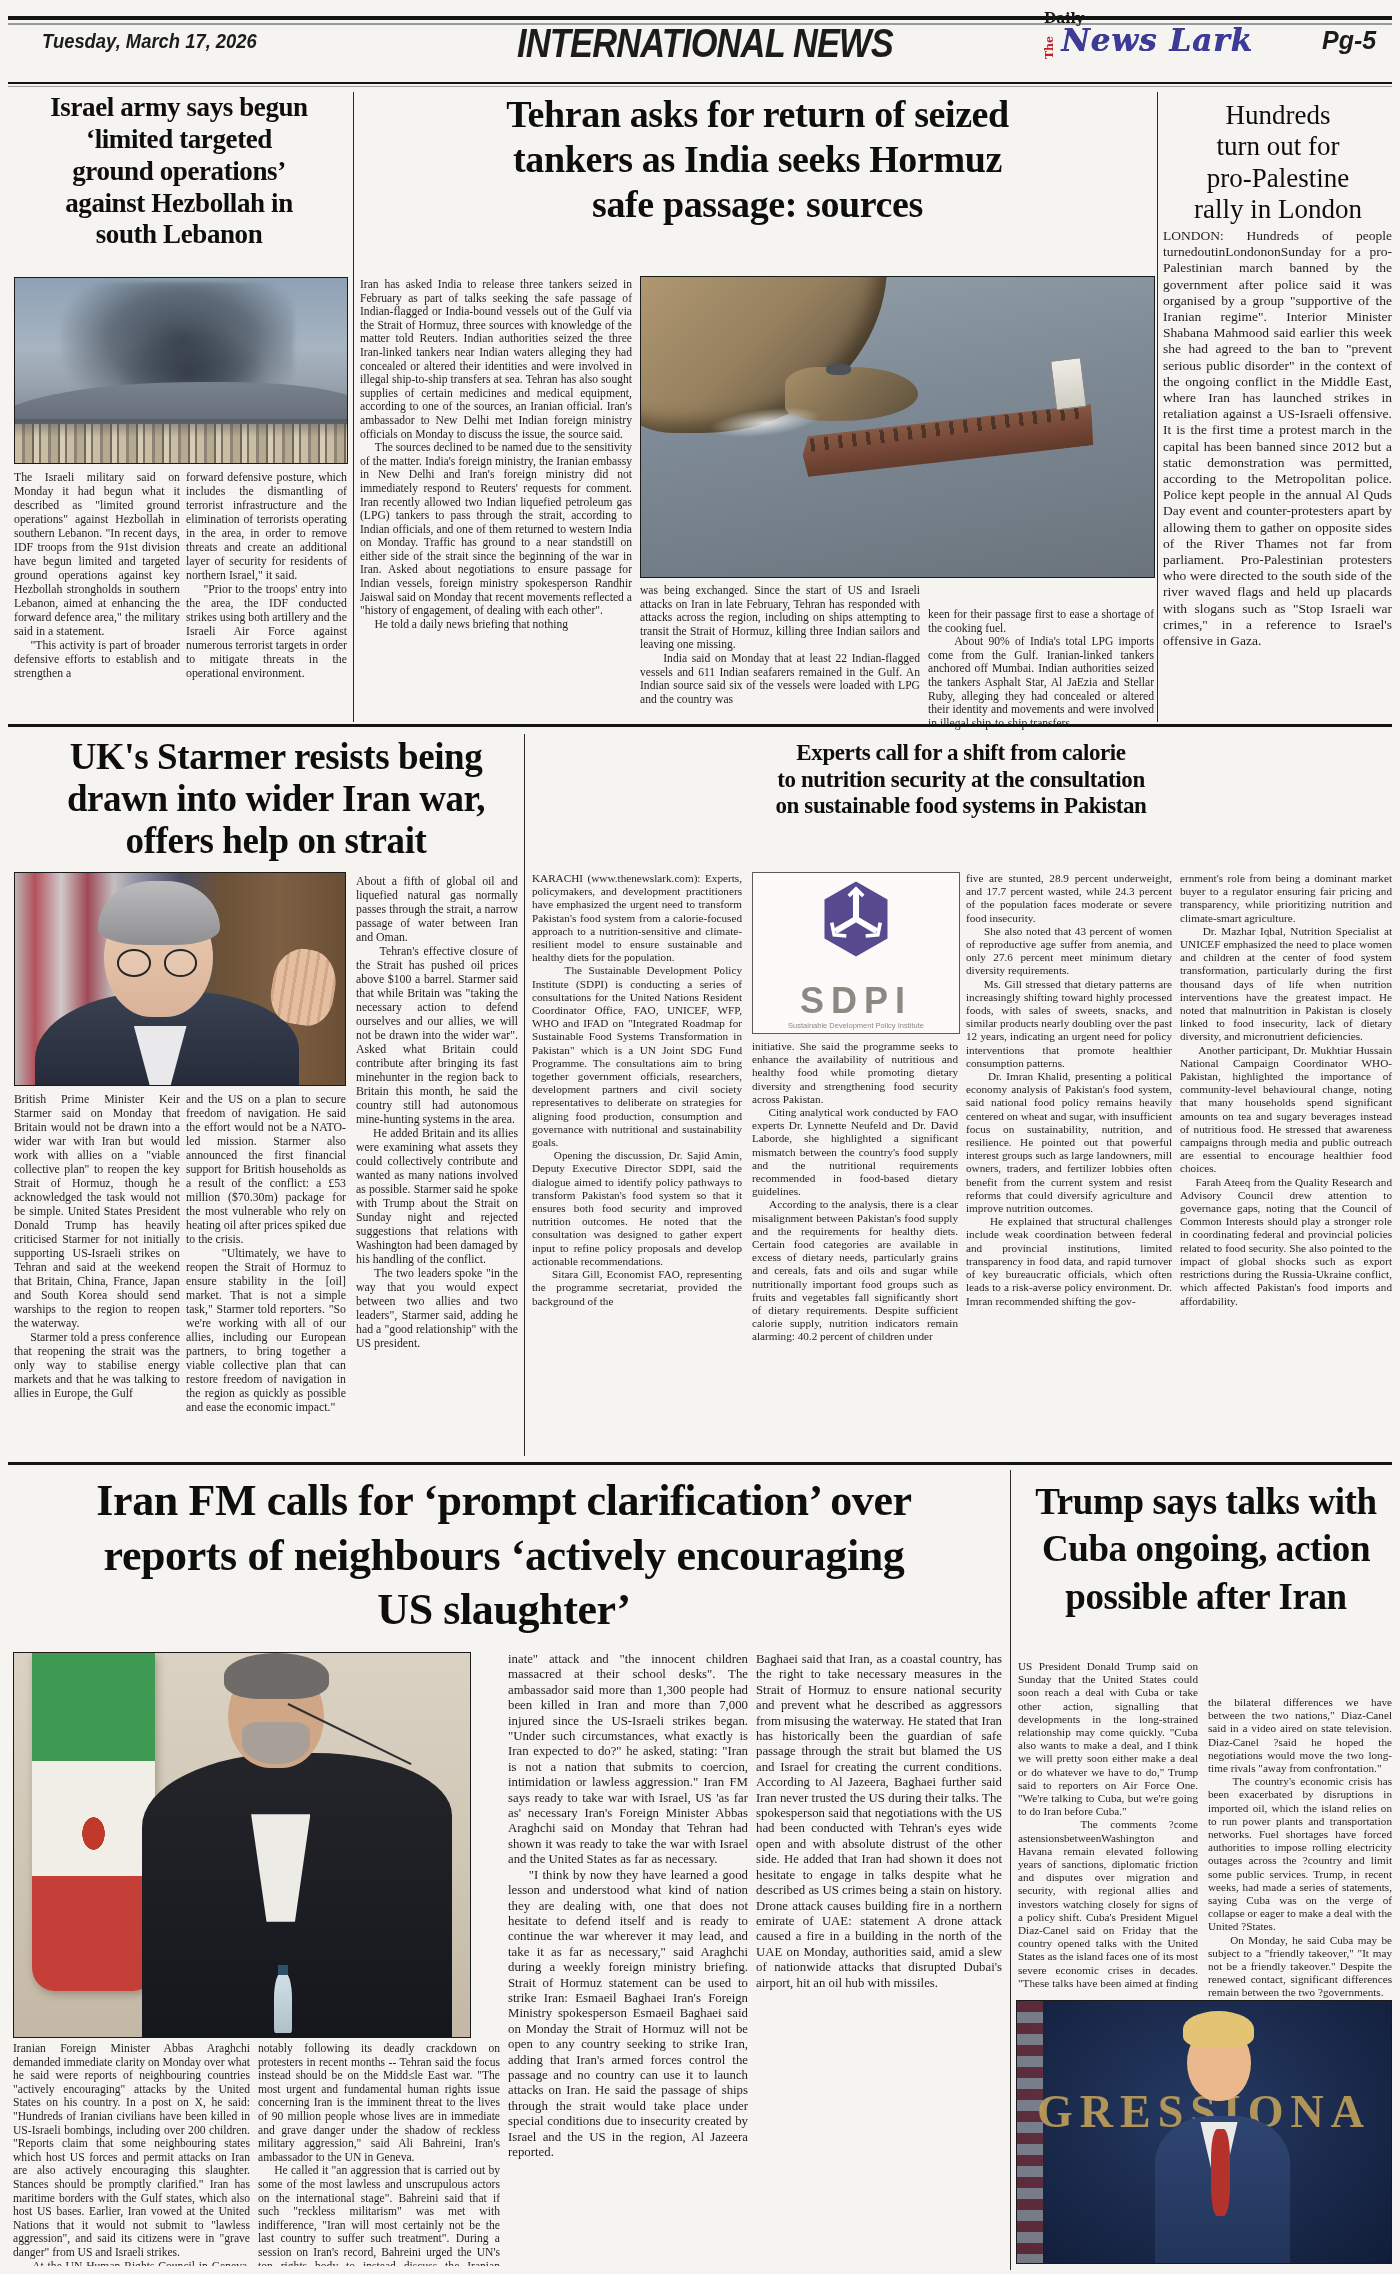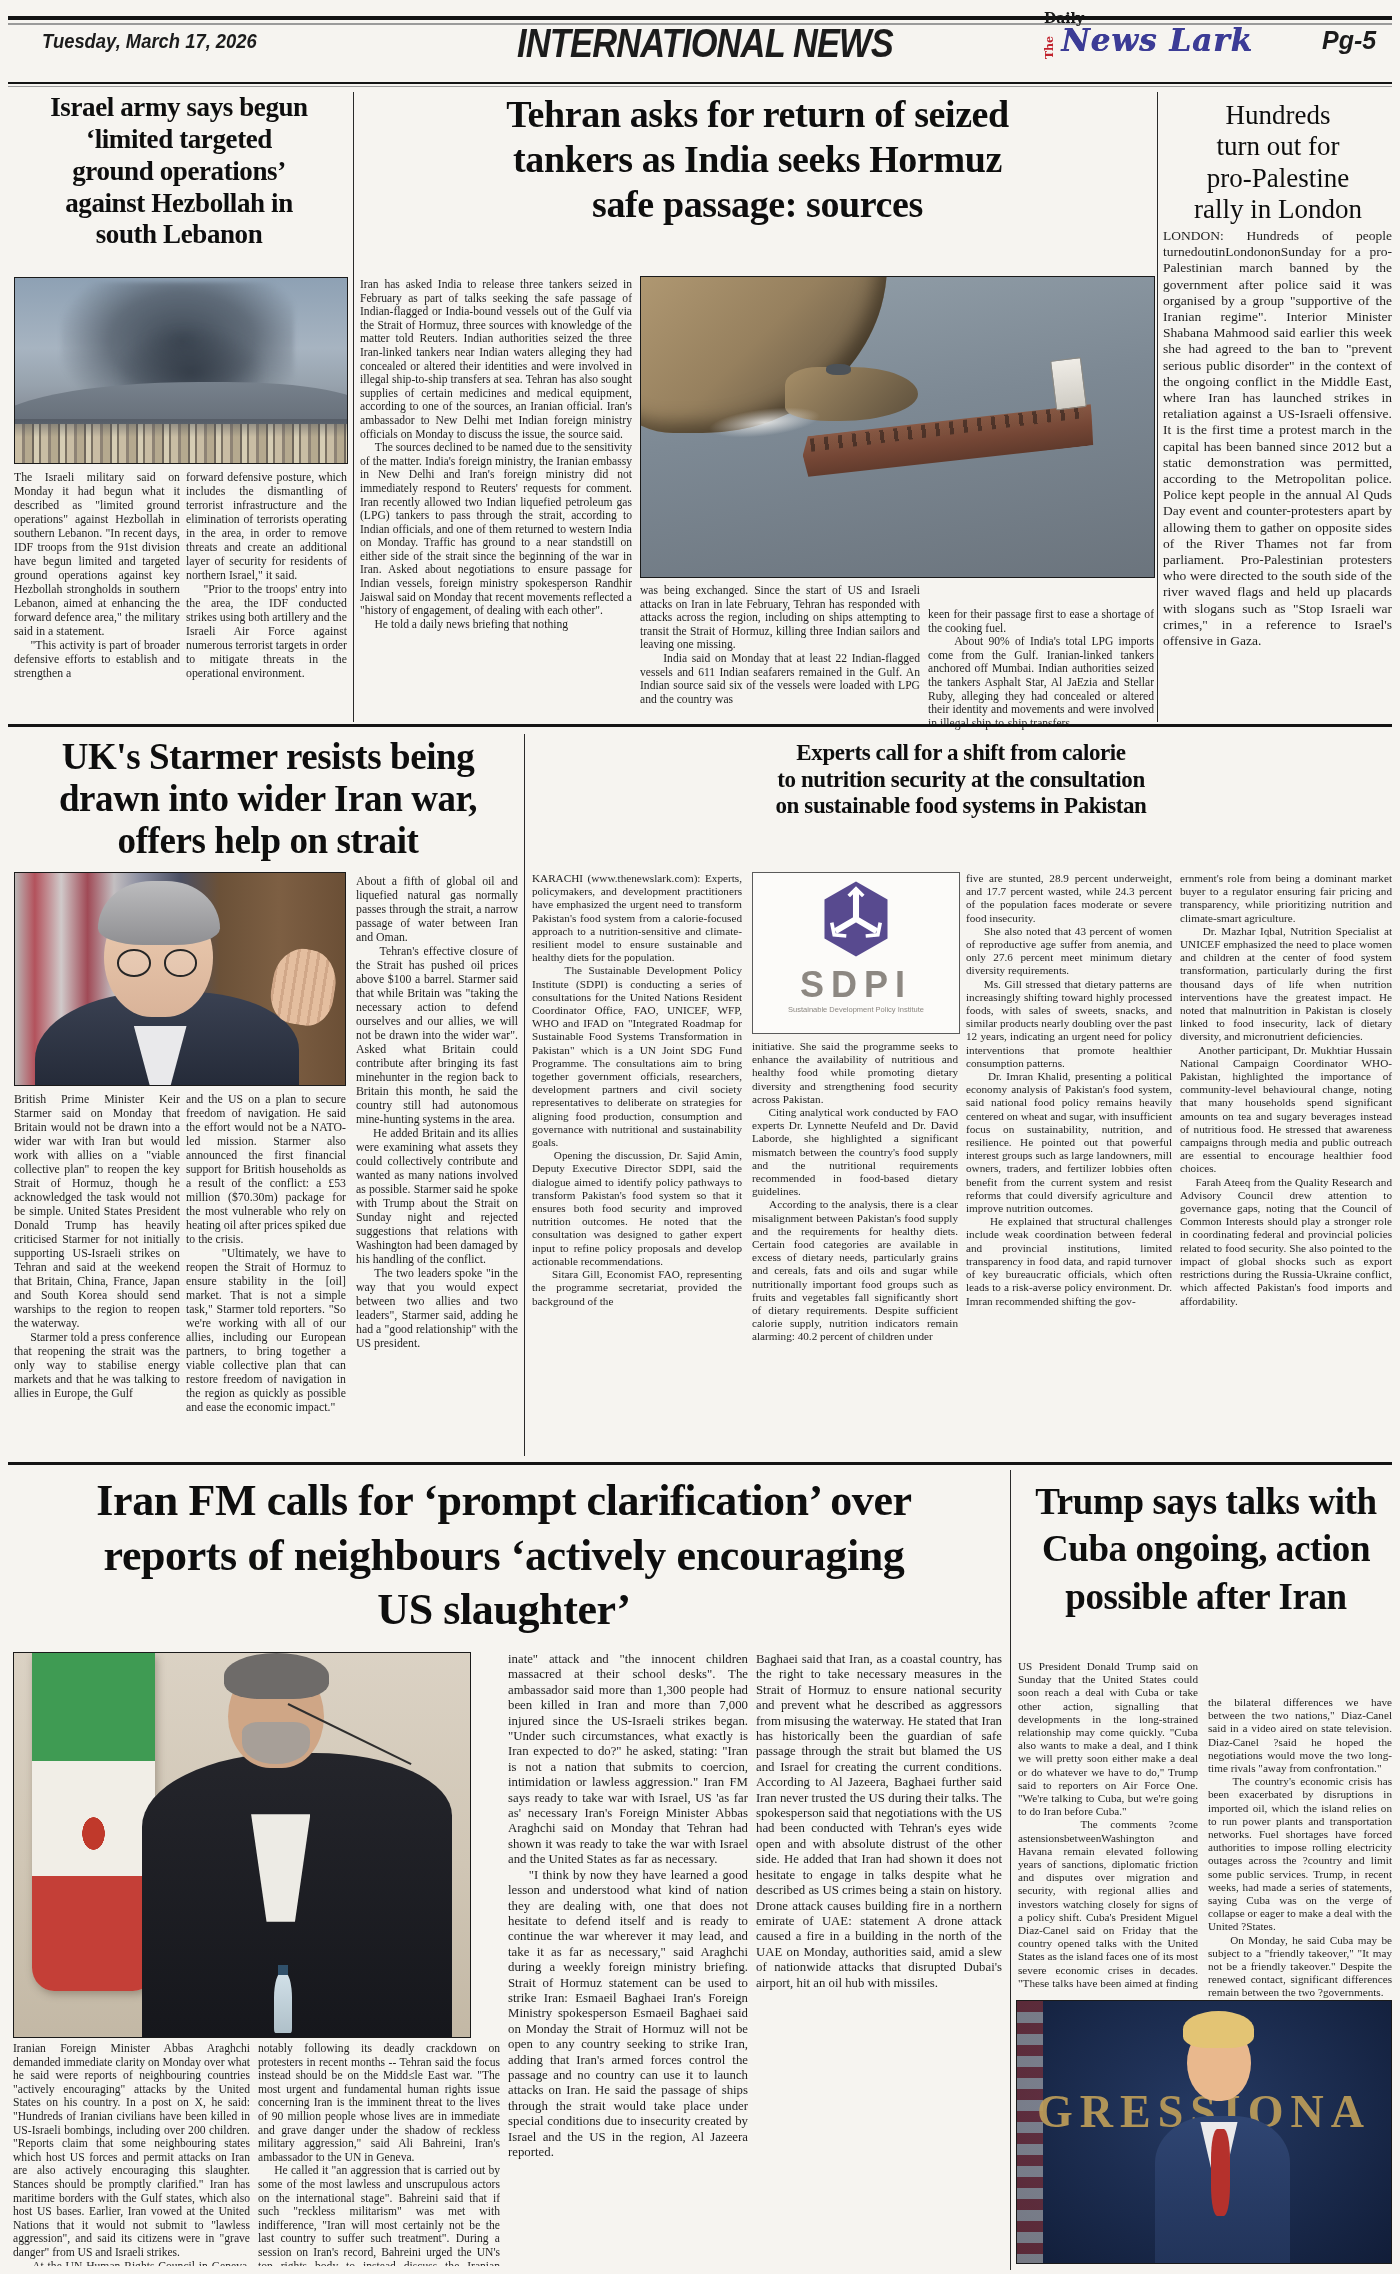--- a/index.html
+++ b/index.html
@@ -79,21 +79,21 @@
            font-size:46px;color:#bd9d59;letter-spacing:7px;opacity:.92;white-space:nowrap;}
   .tr-flag{left:0;top:0;width:7%;height:100%;background:repeating-linear-gradient(180deg,#a23434 0 11px,#d9d4ce 11px 22px);opacity:.5;}
   .tr-suit{left:37%;bottom:0;width:36%;height:56%;background:linear-gradient(180deg,#2f4572,#22345a);border-radius:42% 42% 0 0/32% 32% 0 0;}
   .tr-shirt{left:49%;bottom:33%;width:10%;height:21%;background:#eaeaeb;clip-path:polygon(0 0,100% 0,66% 100%,34% 100%);}
   .tr-tie{left:52%;bottom:18%;width:5%;height:33%;background:#b5312c;border-radius:34%;}
   .tr-head{left:45.5%;top:9%;width:17%;height:29%;background:#e9b88d;border-radius:46%/50%;}
   .tr-hair{left:44.5%;top:4%;width:19%;height:14%;background:#e3c474;border-radius:62% 62% 40% 40%;}
   
   .sdpi-box{position:absolute;background:#fcfbf9;border:1px solid #5a5a5a;text-align:center;}
   .sdpi-acr{font-family:"Liberation Sans",sans-serif;font-weight:bold;font-size:36px;color:#8d8882;
-            letter-spacing:7px;line-height:1;margin-top:4px;}
+            letter-spacing:7px;line-height:1;margin-top:20px;}
   .sdpi-sub{font-family:"Liberation Sans",sans-serif;font-size:7.5px;color:#8d8882;margin-top:2px;}
 </style>
 </head>
 <body>
 
 <div class="page">
 
   <div class="hrule" style="left:8px;top:16px;width:1384px;height:4px;"></div>
   <div class="hrule gray" style="left:8px;top:23px;width:1384px;height:2px;"></div>
 
@@ -154,21 +154,21 @@
   <div class="vrule" style="left:1157px;top:92px;height:630px;"></div>
 
   <div class="hl hl-light" style="left:1163px;top:100px;width:230px;font-size:27px;line-height:1.16;">Hundreds
 turn out for
 pro-Palestine
 rally in London</div>
   <div class="bodytext t135" style="left:1163px;top:228px;width:229px;height:488px;">LONDON: Hundreds of people turnedoutinLondononSunday for a pro-Palestinian march banned by the government after police said it was organised by a group "supportive of the Iranian regime". Interior Minister Shabana Mahmood said earlier this week she had agreed to the ban to "prevent serious public disorder" in the context of the ongoing conflict in the Middle East, where Iran has launched strikes in retaliation against a US-Israeli offensive.  It is the first time a protest march in the capital has been banned since 2012 but a static demonstration was permitted, according to the Metropolitan police. Police kept people in the annual Al Quds Day event and counter-protesters apart by allowing them to gather on opposite sides of the River Thames not far from parliament.  Pro-Palestinian protesters who were directed to the south side of the river waved flags and held up placards with slogans such as "Stop Israeli war crimes," in a reference to Israel's offensive in Gaza.</div>
 
   <div class="hrule" style="left:8px;top:724px;width:1384px;height:3px;"></div>
 
-  <div class="hl" style="left:14px;top:736px;width:508px;font-size:37px;line-height:1.14;text-align:center;">UK's Starmer resists being
+  <div class="hl" style="left:22px;top:736px;width:508px;font-size:37px;line-height:1.14;text-align:center;">UK's Starmer resists being
 drawn into wider Iran war,
 offers help on strait</div>
   <div class="photo" style="left:14px;top:872px;width:330px;height:212px;">
     <div class="abs st-bg"></div>
     <div class="abs st-suit"></div>
     <div class="abs st-shirt"></div>
     <div class="abs st-head"></div>
     <div class="abs st-hair"></div>
     <div class="abs st-gl" style="left:31%;"></div>
     <div class="abs st-gl" style="left:45%;"></div>

